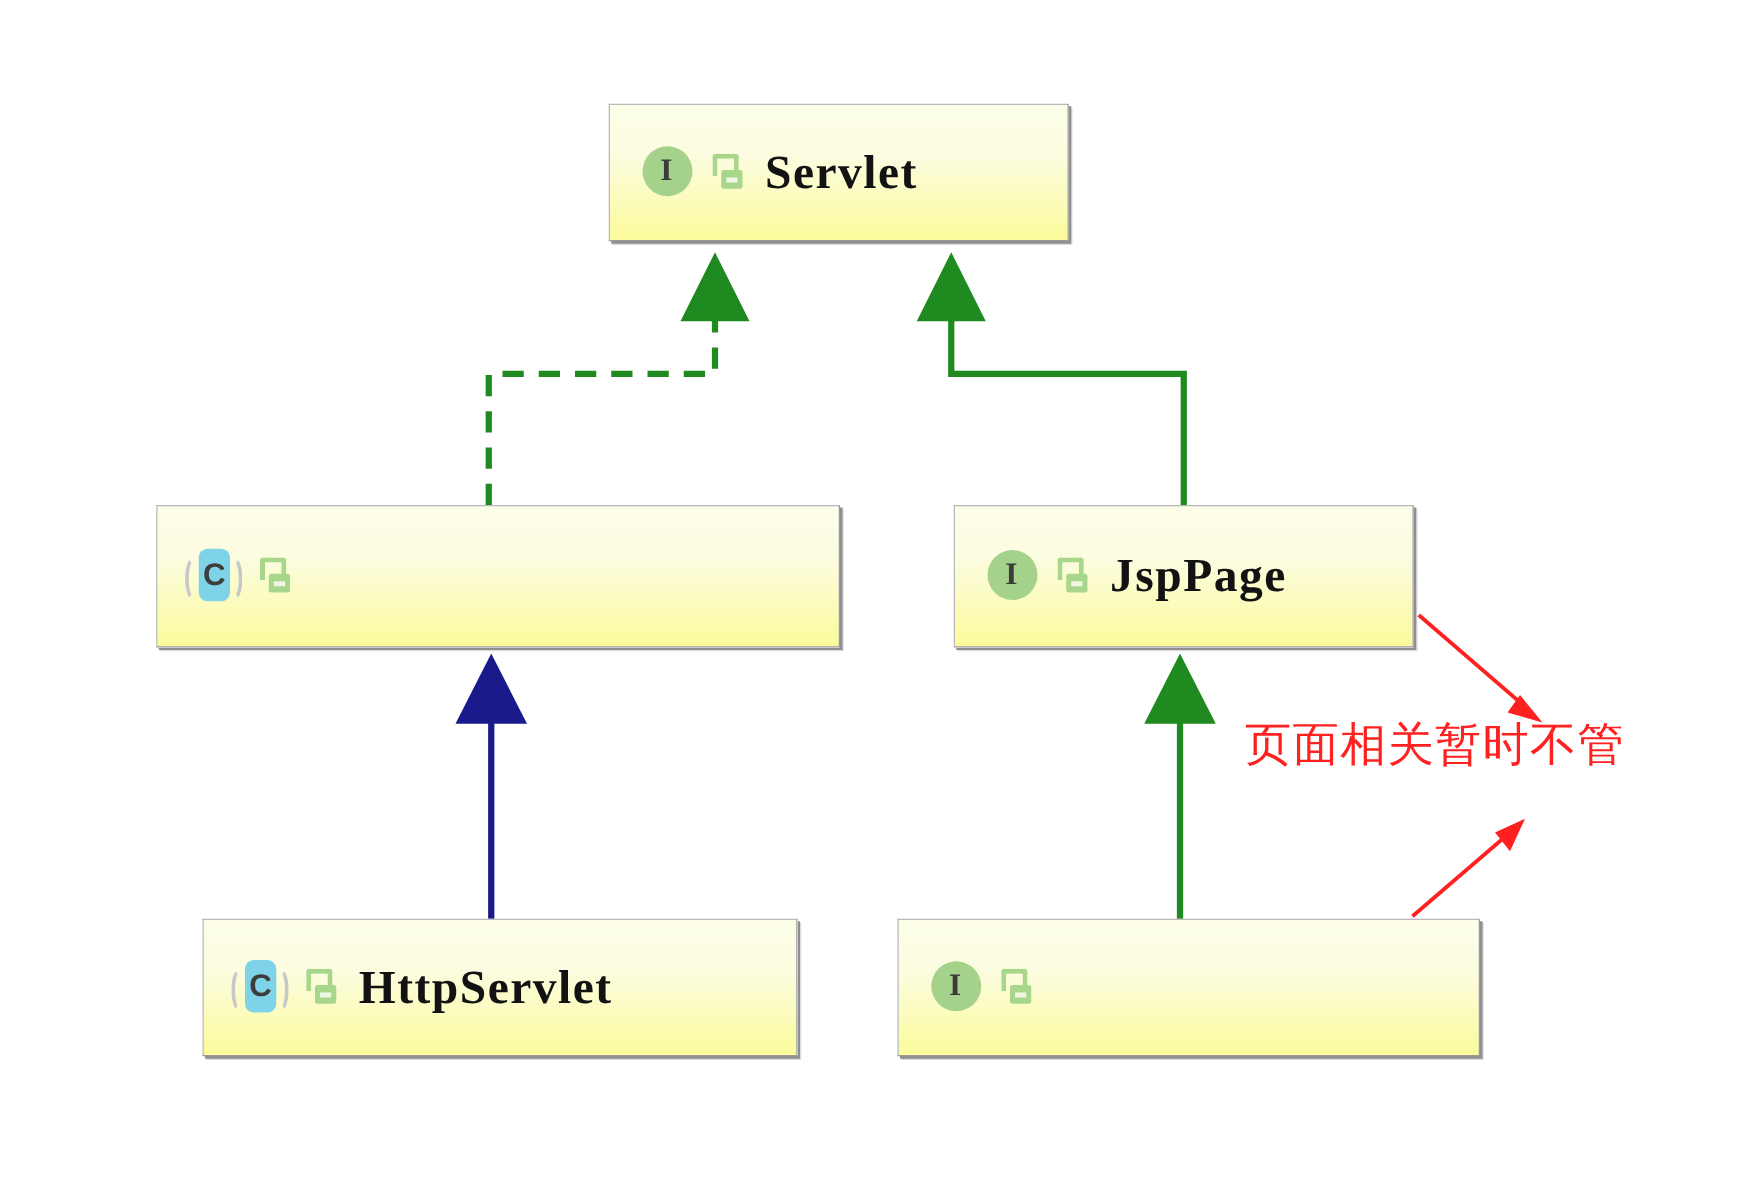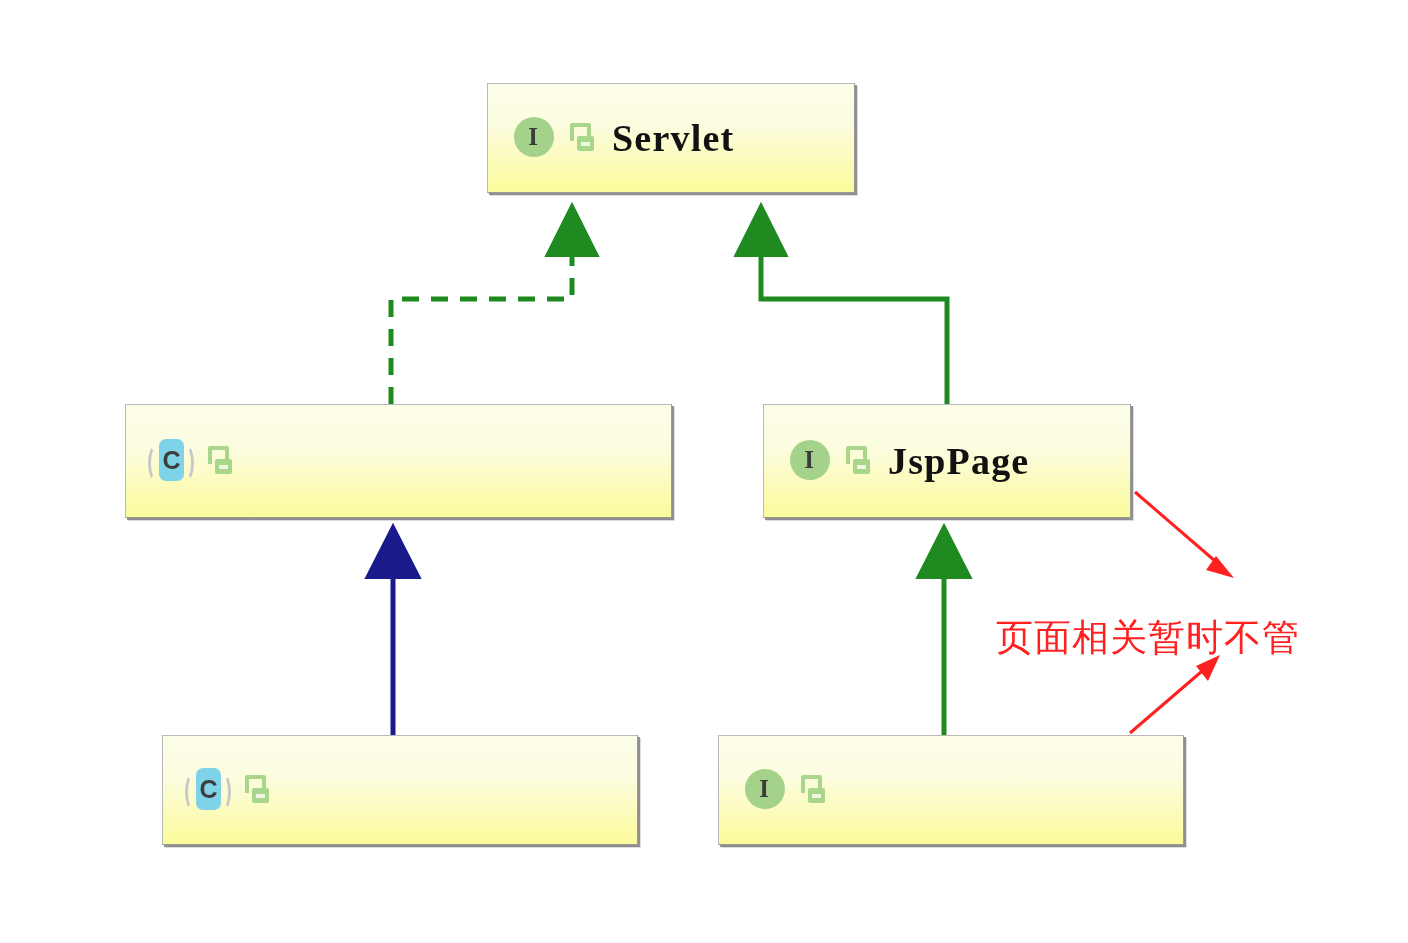--- a/index.html
+++ b/index.html
@@ -261,29 +261,30 @@
       <span class="arc arc-l"></span>
       <span class="plate"></span>
       <span class="glyph">C</span>
       <span class="arc arc-r"></span>
     </span>
     <span class="lock-icon">
       <span class="shackle"></span>
         <span class="body"></span>
         <span class="keyhole"></span>
     </span>
+    <span class="node-label">HttpServlet</span>
   </div>
 
   <div class="uml-node" style="left:718px; top:735px; width:466px; height:110px;">
     <span class="badge badge-interface">
       <span class="disc"></span>
       <span class="glyph">I</span>
     </span>
     <span class="lock-icon">
       <span class="shackle"></span>
         <span class="body"></span>
         <span class="keyhole"></span>
     </span>
   </div>
 
-  <div class="annotation-text" style="left:996px; top:613px;text-align:center;">页面相关暂时不管</div>
+  <div class="annotation-text" style="left:996px; top:571px;text-align:center;">页面相关暂时不管</div>
 
 </div>
 
 </body></html>

